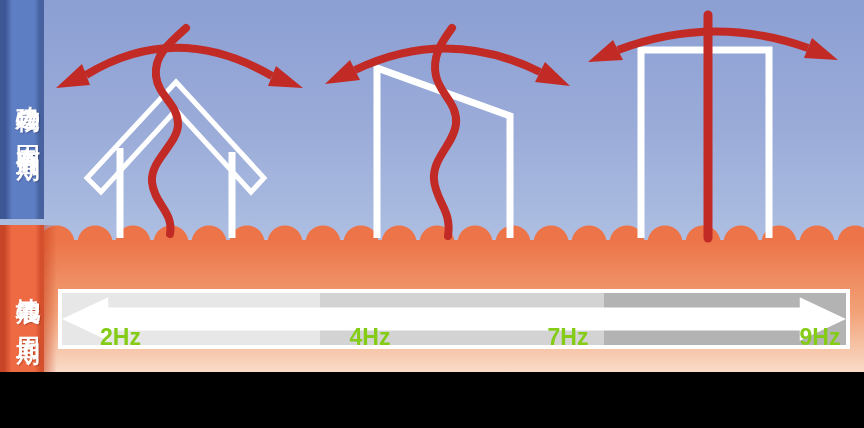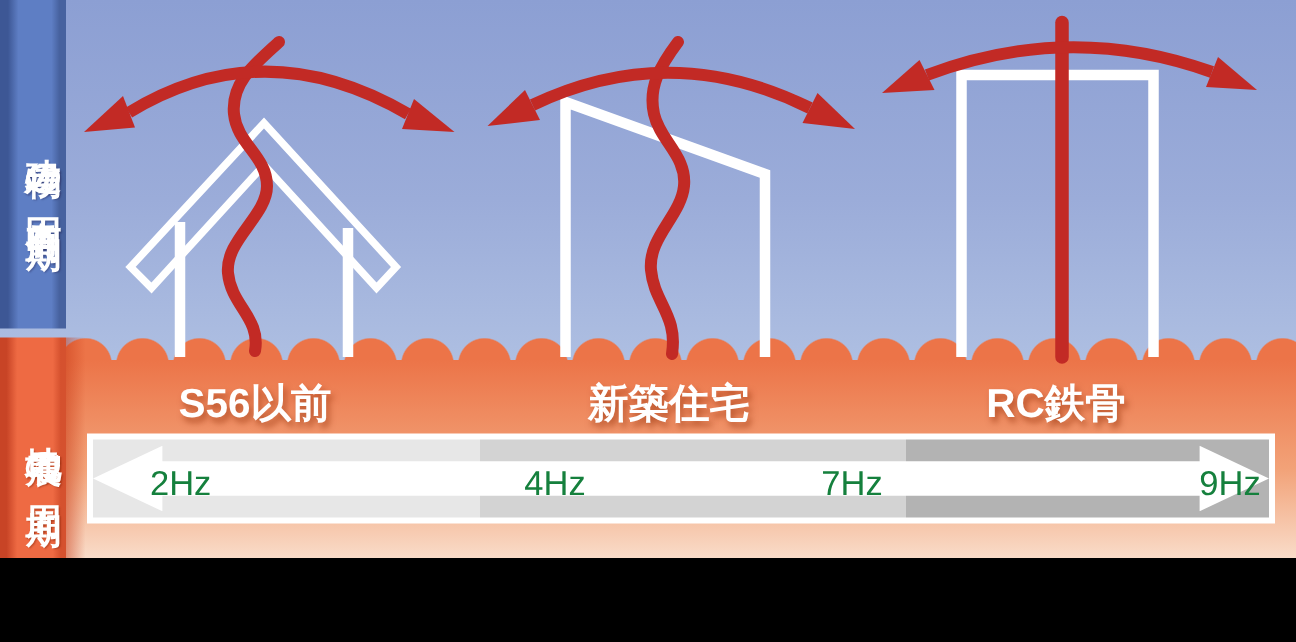--- a/index.html
+++ b/index.html
@@ -38,21 +38,21 @@
   .blabel1{left:170px;} .blabel2{left:446px;} .blabel3{left:704px;}
   
   .freq-bar{position:absolute;left:58px;top:289px;width:792px;height:60px;
        background:#fff;box-sizing:border-box;padding:4px;}
   .freq-inner{position:relative;width:100%;height:100%;display:flex;}
   .seg1{width:32.9%;background:#e7e7e7;}
   .seg2{width:36.2%;background:#d3d3d3;}
   .seg3{width:30.9%;background:#b3b3b3;}
   .freq-arrow{position:absolute;left:0;top:0;width:100%;height:100%;background:#fff;
        clip-path:polygon(0% 50%,5.9% 8%,5.9% 28%,94.1% 28%,94.1% 8%,100% 50%,94.1% 92%,94.1% 72%,5.9% 72%,5.9% 92%);}
-  .hz{position:absolute;top:309px;color:#15803d;font-weight:normal;font-size:23px;line-height:26px;}
+  .hz{position:absolute;top:324px;color:#84cc16;font-weight:bold;font-size:23px;line-height:26px;}
   .hz1{left:100px;}
   .hz2{left:370px;transform:translateX(-50%);}
   .hz3{left:568px;transform:translateX(-50%);}
   .hz4{left:783px;transform:translateX(-50%);margin-left:37px;}
 </style>
 </head>
 <body>
 
 <div class="scene">
 
@@ -99,23 +99,20 @@
       <path d="M355,70 Q447,26 540,72" stroke="#c22a25" stroke-width="8" fill="none"></path>
       <polygon points="325,84 350,60 360,80" fill="#c22a25"></polygon>
       <polygon points="570,86 535,82 545,62" fill="#c22a25"></polygon>
 
       <path d="M618,50 Q713,14 808,48" stroke="#c22a25" stroke-width="8" fill="none"></path>
       <polygon points="588,62 613,40 623,60" fill="#c22a25"></polygon>
       <polygon points="838,60 804,58 812,38" fill="#c22a25"></polygon>
     </g>
   </svg>
 
-  <span class="blabel blabel1">S56以前</span>
-  <span class="blabel blabel2">新築住宅</span>
-  <span class="blabel blabel3">RC鉄骨</span>
 
   <div class="freq-bar">
     <div class="freq-inner">
       <div class="seg1"></div>
       <div class="seg2"></div>
       <div class="seg3"></div>
       <div class="freq-arrow"></div>
     </div>
   </div>
   <span class="hz hz1">2Hz</span>

